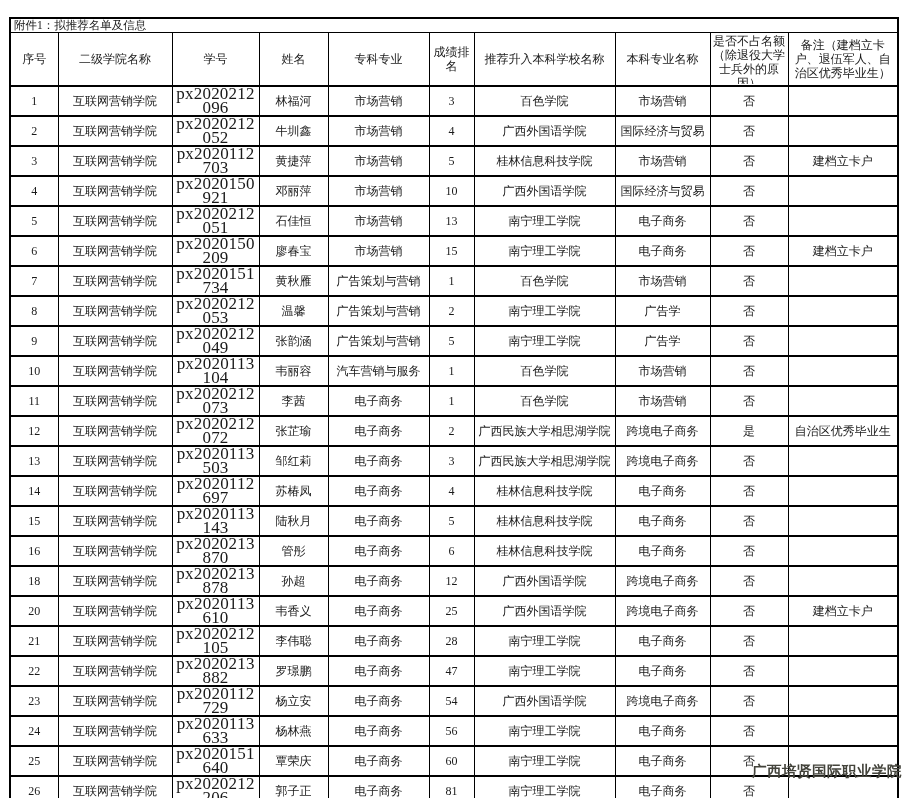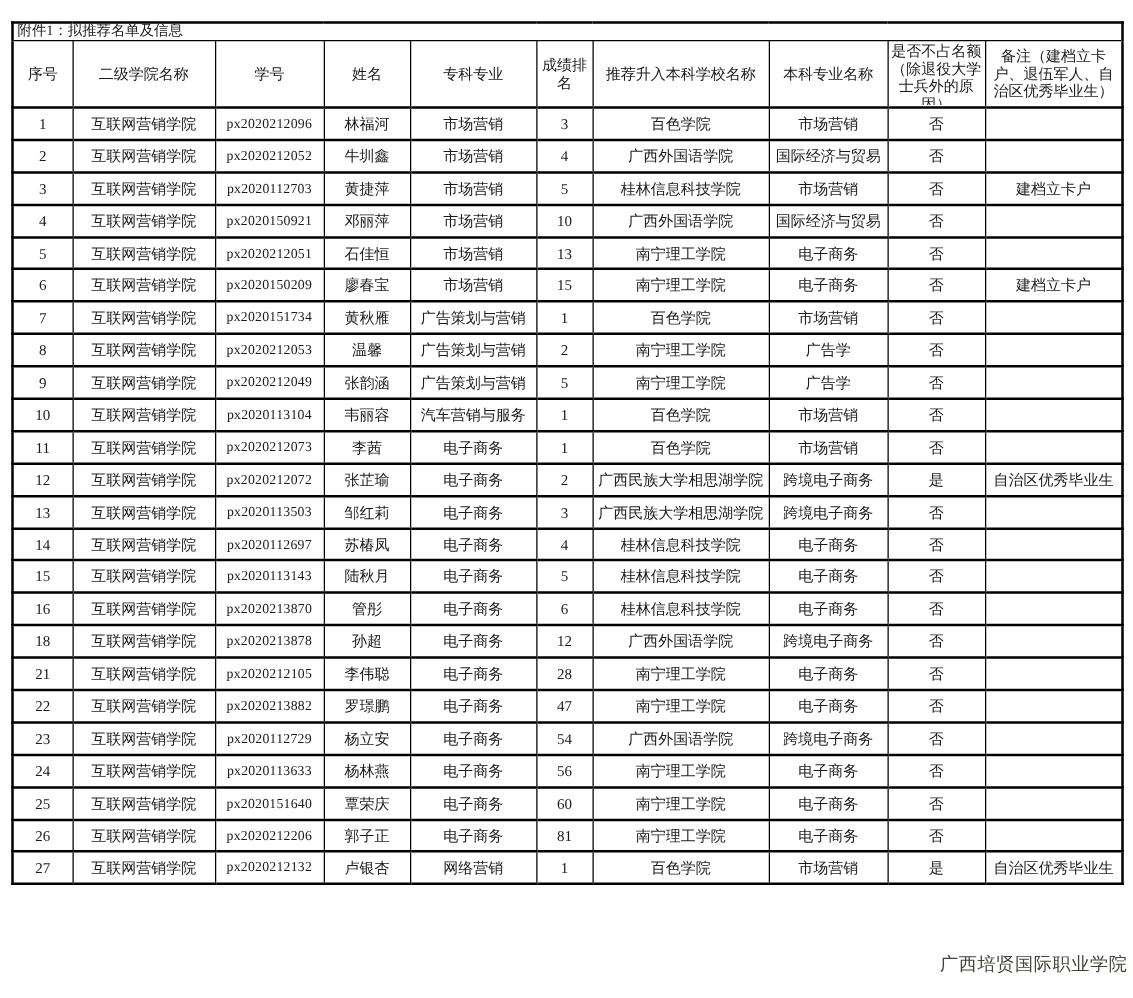--- a/index.html
+++ b/index.html
@@ -55,27 +55,27 @@
   }
   tr.header-row td .clip {
     display: block;
     margin: 0 auto;
   }
   tr.header-row td:nth-child(9) .clip {
     max-height: 50px;
     overflow: hidden;
   }
   tr.data-row td { height: 23.9px; }
-  tr.data-row td.id-cell { font-size: 11px; letter-spacing: 0.2px; }
+  tr.data-row td.id-cell { font-size: 17px; letter-spacing: 0.2px; }
 
   .footer-stamp {
     position: absolute;
     left: 752px; top: 762px;
     font-size: 14.5px;
-    font-weight: 400;
+    font-weight: 700;
     letter-spacing: 0.5px;
     color: #44443c;
     white-space: nowrap;
     z-index: 5;
   }
 </style>
 </head>
 <body>
 
 <div class="page">
@@ -329,20 +329,32 @@
             <td class="id-cell">px2020213878</td>
             <td>孙超</td>
             <td>电子商务</td>
             <td>12</td>
             <td>广西外国语学院</td>
             <td>跨境电子商务</td>
             <td>否</td>
             <td></td>
           </tr>
           <tr class="data-row">
+            <td>20</td>
+            <td>互联网营销学院</td>
+            <td class="id-cell">px2020113610</td>
+            <td>韦香义</td>
+            <td>电子商务</td>
+            <td>25</td>
+            <td>广西外国语学院</td>
+            <td>跨境电子商务</td>
+            <td>否</td>
+            <td>建档立卡户</td>
+          </tr>
+          <tr class="data-row">
             <td>21</td>
             <td>互联网营销学院</td>
             <td class="id-cell">px2020212105</td>
             <td>李伟聪</td>
             <td>电子商务</td>
             <td>28</td>
             <td>南宁理工学院</td>
             <td>电子商务</td>
             <td>否</td>
             <td></td>

